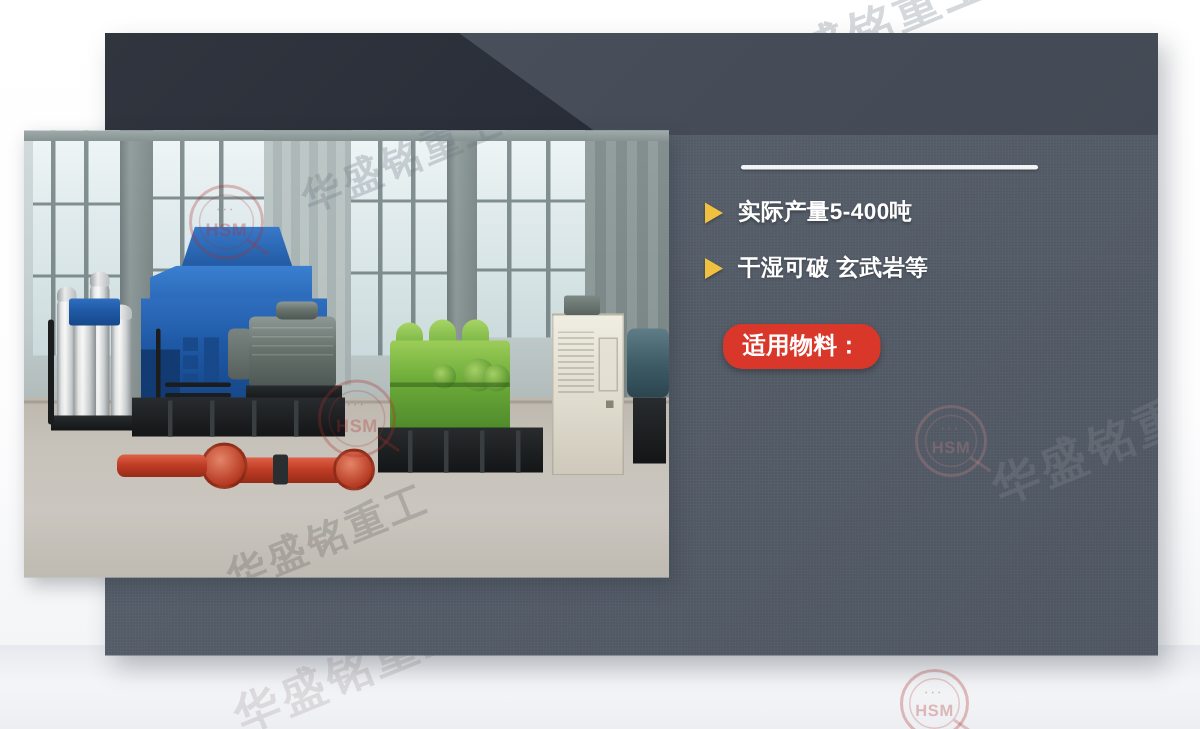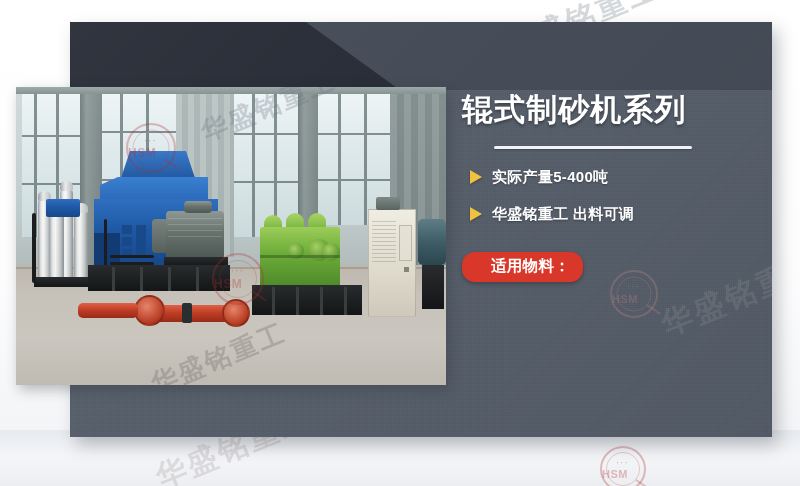--- a/index.html
+++ b/index.html
@@ -26,21 +26,21 @@
   .wm{
     position:absolute;pointer-events:none;user-select:none;
     font-family:"Liberation Sans","DejaVu Sans",sans-serif;
     font-weight:700;white-space:nowrap;
     transform-origin:left top;
   }
   .wm-text{letter-spacing:.10em;}
   .wm-badge{
     position:absolute;border-radius:50%;
     border:2px solid rgba(176,46,46,.30);
-    display:flex;align-items:center;justify-content:flex-start;
+    display:flex;align-items:center;justify-content:center;
     font-weight:700;letter-spacing:.04em;
     pointer-events:none;user-select:none;
   }
   .wm-badge .wm-badge-ring{
     position:absolute;left:50%;top:50%;transform:translate(-50%,-50%);
     border-radius:50%;border:1px solid rgba(176,46,46,.22);
   }
   .wm-badge .wm-badge-dots{
     position:absolute;left:50%;top:26%;transform:translateX(-50%);
     font-size:7px;letter-spacing:2px;color:rgba(176,46,46,.34);
@@ -173,24 +173,24 @@
     border-top:7px solid transparent;border-bottom:7px solid transparent;
     border-left:12px solid #f0c040;
     margin-right:10px;
     filter:drop-shadow(0 1px 1px rgba(0,0,0,.3));
   }
   .bullet-text{
     color:#ffffff;font-size:15px;font-weight:700;letter-spacing:.02em;
     text-shadow:0 1px 2px rgba(0,0,0,.32);white-space:nowrap;
   }
   .mat-badge{
-    display:inline-block;margin-top:10px;margin-left:0;
+    display:inline-block;margin-top:10px;margin-left:20px;
     background:#d8372a;color:#ffffff;
     font-size:15.5px;font-weight:700;letter-spacing:.02em;
-    padding:4px 13px 5px 29px;border-radius:13px;
+    padding:4px 13px 5px 13px;border-radius:13px;
     box-shadow:0 2px 4px rgba(0,0,0,.28);
   }
   .mat-list{
     margin-top:12px;margin-left:4px;width:292px;
     color:#ffffff;font-size:15.5px;font-weight:700;line-height:1.62;
     letter-spacing:.01em;text-shadow:0 1px 2px rgba(0,0,0,.3);
   }
 </style>
 </head>
 <body>
@@ -360,34 +360,33 @@
         <div class="wm-badge-ring" style="width:36px;height:36px;"></div>
         <span class="wm-badge-dots">···</span>
         <span style="margin-top:10px;">HSM</span>
         <div class="wm-badge-tail" style="left:38px;top:35px;width:17px;transform:rotate(34deg);"></div>
       </div>
     </div>
   </div>
 
   <div class="content">
 
-    <h1 class="title">辊式制砂机系列</h1>
 
     <div class="divider"></div>
 
     <div class="bullets">
 
       <div class="bullet">
         <span class="arrow"></span>
         <span class="bullet-text">实际产量5-400吨</span>
       </div>
 
       <div class="bullet">
         <span class="arrow"></span>
-        <span class="bullet-text">华盛铭重工  出料可调</span>
+        <span class="bullet-text">干湿可破  玄武岩等</span>
       </div>
 
 
     </div>
 
     <div class="mat-badge">适用物料：</div>
 
 
   </div>
 

